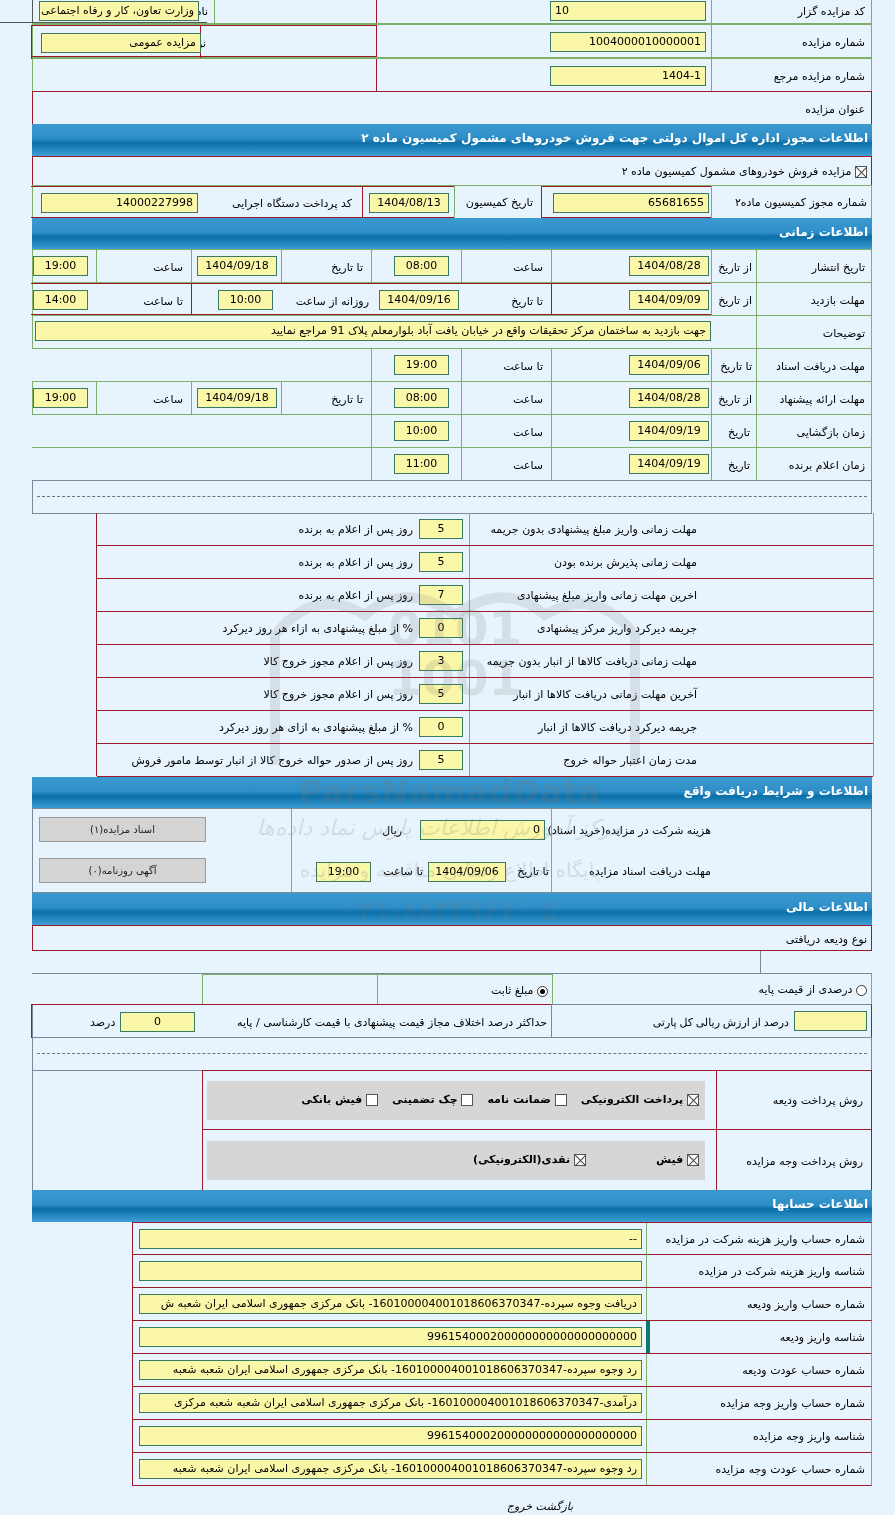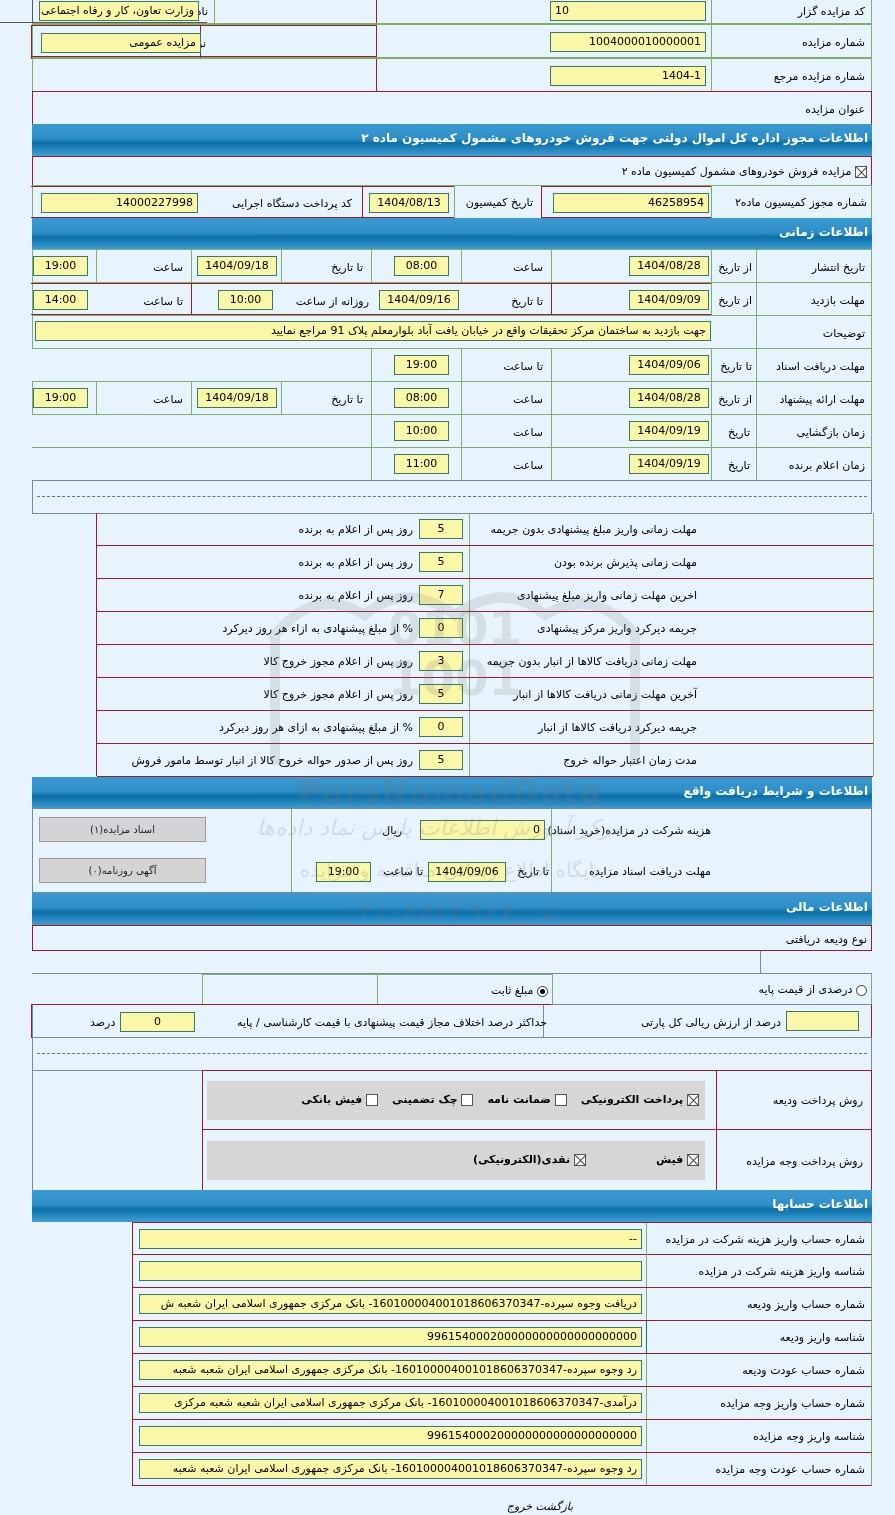--- a/index.html
+++ b/index.html
@@ -80,21 +80,21 @@
     <span class="chk on"></span>
     <span>مزایده فروش خودروهای مشمول کمیسیون ماده ۲</span>
   </span>
 </div>
 
 <div class="row" style="top:185px;height:34px;">
   <div class="cell" style="right:0;width:160px;">
     <span class="lbl" style="right:4px;top:10px;">شماره مجوز کمیسیون ماده۲</span>
   </div>
   <div class="cell red" style="right:160px;width:170px;border-top:1px solid #9b1b2a;border-bottom:1px solid #9b1b2a;">
-    <div class="inp" style="right:2px;top:6px;width:156px;text-align:right;">46258954</div>
+    <div class="inp" style="right:2px;top:6px;width:156px;text-align:right;">65681655</div>
   </div>
   <div class="cell" style="right:330px;width:87px;">
     <span class="lbl" style="right:8px;top:10px;">تاریخ کمیسیون</span>
   </div>
   <div class="cell red" style="right:417px;width:92px;border-top:1px solid #9b1b2a;border-bottom:1px solid #9b1b2a;">
     <div class="inp ctr" style="right:5px;top:6px;width:80px;">1404/08/13</div>
   </div>
   <div class="cell" style="right:509px;width:331px;border-left:none;border-top:1px solid #9b1b2a;border-bottom:1px solid #9b1b2a;">
     <span class="lbl" style="right:10px;top:10px;">کد پرداخت دستگاه اجرایی</span>
     <div class="inp" style="left:10px;top:6px;width:157px;text-align:right;">14000227998</div>
@@ -357,21 +357,21 @@
   </div>
   <div class="abs" style="right:320px;top:0;width:175px;height:32px;border-left:1px solid #7fb069;border-top:1px solid #7fb069;box-sizing:border-box;">
     <span class="lbl" style="right:4px;top:9px;">
       <span class="radio on"></span>
       <span>مبلغ ثابت</span>
     </span>
   </div>
   <div class="abs" style="right:495px;top:0;width:175px;height:32px;border-left:1px solid #7fb069;border-top:1px solid #7fb069;box-sizing:border-box;"></div>
 </div>
 <div class="row" style="top:1004px;height:34px;border-color:#7a8a9a;border-right-color:#9b1b2a;">
-  <div class="cell" style="right:8px;width:320px;border-left-color:#7a8a9a;">
+  <div class="cell" style="right:0;width:320px;border-left-color:#7a8a9a;font-family:Liberation Serif, serif;">
     <div class="inp" style="right:4px;top:6px;width:73px;"></div>
     <span class="lbl" style="right:82px;top:11px;">درصد از ارزش ریالی کل پارتی</span>
   </div>
   <div class="abs" style="right:320px;top:-1px;width:520px;height:34px;border-top:1px solid #9b1b2a;border-left:1px solid #9b1b2a;box-sizing:border-box;">
     <span class="lbl" style="right:4px;top:11px;">حداکثر درصد اختلاف مجاز قیمت پیشنهادی با قیمت کارشناسی / پایه</span>
     <div class="inp ctr" style="left:88px;top:7px;width:75px;">0</div>
     <span class="lbl" style="left:58px;top:11px;">درصد</span>
   </div>
 </div>
 <div class="row" style="top:1037px;height:34px;border-color:#7a8a9a;">
@@ -411,21 +411,21 @@
         </div>
         <div class="inp" style="left:6px;top:6px;width:503px;text-align:right;"></div>
       </div>
       <div class="abs" style="left: 0px; width: 740px; height: 33px; top: 66px; border-right: 1px solid rgb(127, 176, 105); border-bottom: 1px solid rgb(155, 27, 42); border-left: 1px solid rgb(155, 27, 42); border-image: initial; border-top: none; box-sizing: border-box;">
         <div class="abs" style="right:0;top:0;width:225px;height:32px;border-left:1px solid #7fb069;box-sizing:border-box;">
           <span class="lbl" style="right:6px;top:10px;">شماره حساب واریز ودیعه</span>
         </div>
         <div class="inp" style="left:6px;top:6px;width:503px;direction:rtl;text-align:right;">دریافت وجوه سپرده-160100004001018606370347- بانک مرکزی جمهوری اسلامی ایران شعبه ش</div>
       </div>
       <div class="abs" style="left: 0px; width: 740px; height: 33px; top: 99px; border-right: 1px solid rgb(127, 176, 105); border-bottom: 1px solid rgb(155, 27, 42); border-left: 1px solid rgb(155, 27, 42); border-image: initial; border-top: none; box-sizing: border-box;">
-        <div class="abs" style="right:0;top:0;width:225px;height:32px;border-left:1px solid #0f766e;box-sizing:border-box;margin-left:48px;">
+        <div class="abs" style="right:0;top:0;width:225px;height:32px;border-left:4px solid #0f766e;box-sizing:border-box;margin-left:48px;">
           <span class="lbl" style="right:6px;top:10px;">شناسه واریز ودیعه</span>
         </div>
         <div class="inp" style="left:6px;top:6px;width:503px;text-align:right;">996154000200000000000000000000</div>
       </div>
       <div class="abs" style="left: 0px; width: 740px; height: 33px; top: 132px; border-right: 1px solid rgb(127, 176, 105); border-bottom: 1px solid rgb(155, 27, 42); border-left: 1px solid rgb(155, 27, 42); border-image: initial; border-top: none; box-sizing: border-box;">
         <div class="abs" style="right:0;top:0;width:225px;height:32px;border-left:1px solid #7fb069;box-sizing:border-box;">
           <span class="lbl" style="right:6px;top:10px;">شماره حساب عودت ودیعه</span>
         </div>
         <div class="inp" style="left:6px;top:6px;width:503px;direction:rtl;text-align:right;">رد وجوه سپرده-160100004001018606370347- بانک مرکزی جمهوری اسلامی ایران شعبه شعبه</div>
       </div>

